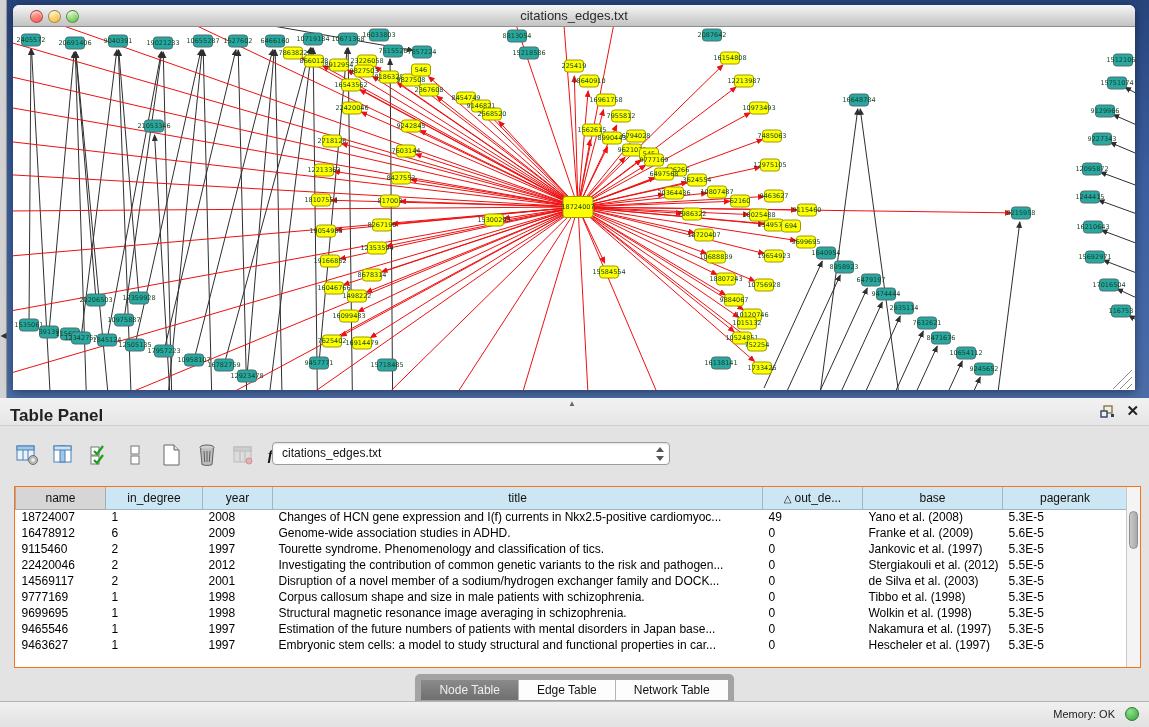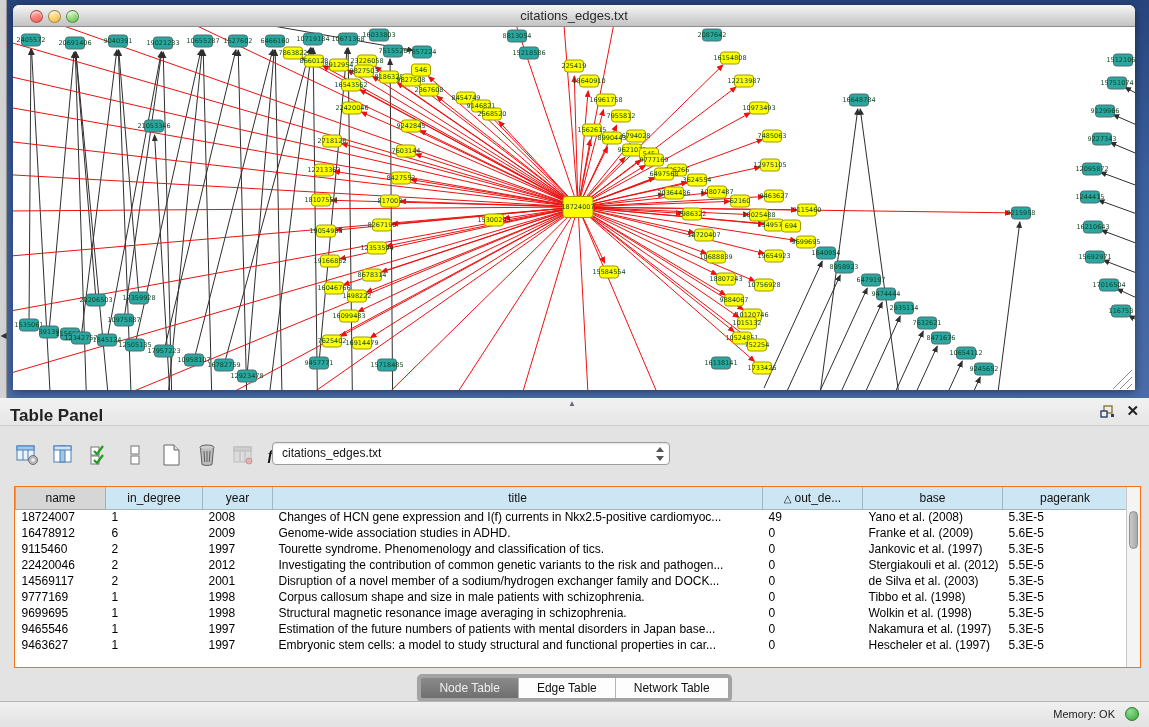--- a/index.html
+++ b/index.html
@@ -50,21 +50,21 @@
   .table-wrap { position:absolute; left:14px; top:60px; width:1127px; height:182px; background:#fff; border:1px solid #f97316; }
   table.data { border-collapse:collapse; table-layout:fixed; width:1112px; font-size:12px; }
   table.data th { height:22px; background:#cde6f4; border:1px solid #9fb8c4; border-top:none; font-weight:normal; color:#111; text-align:center; overflow:hidden; white-space:nowrap; }
   table.data th.primary { background:#d6d6d6; border-color:#aaa; }
   table.data td { height:16px; padding:0 4px 0 6px; color:#000; white-space:nowrap; overflow:hidden; }
   .sort-glyph { font-size:10px; margin-right:3px; }
   .vscroll { position:absolute; right:0; top:0; width:14px; height:180px; background:#f4f4f4; border-left:1px solid #c9c9c9; }
   .vthumb { position:absolute; left:2px; top:24px; width:9px; height:38px; background:linear-gradient(90deg,#c9c9c9,#a9a9a9); border-radius:5px; border:1px solid #8f8f8f; }
 
   .tabs { position:absolute; left:0; top:248px; width:1149px; display:flex; justify-content:center; }
-  .seg { display:flex; border:4px solid #a3a3a3; border-radius:5px; overflow:hidden; background:#fff; box-shadow:0 1px 1px rgba(0,0,0,.15); }
+  .seg { display:flex; border:6px solid #a3a3a3; border-radius:5px; overflow:hidden; background:#fff; box-shadow:0 1px 1px rgba(0,0,0,.15); }
   .seg .tab { padding:3px 18px; font-size:12px; color:#111; border-right:1px solid #b5b5b5; background:#fdfdfd; cursor:default; }
   .seg .tab:last-child { border-right:none; }
   .seg .tab.selected { background:linear-gradient(180deg,#8a8a8a,#6f6f6f); color:#efefef; }
 
   
   .statusbar { position:absolute; left:0; top:701px; width:1149px; height:26px; background:linear-gradient(180deg,#f0f0f0,#e2e2e2); border-top:1px solid #b5b5b5; }
   .memory { position:absolute; right:34px; top:6px; font-size:11px; color:#222; }
   .mem-dot { position:absolute; right:10px; top:5px; width:14px; height:14px; border-radius:50%;
     background:radial-gradient(circle at 35% 30%, #8fe08f, #35a635); border:1px solid #2a7c2a; }
 </style>

